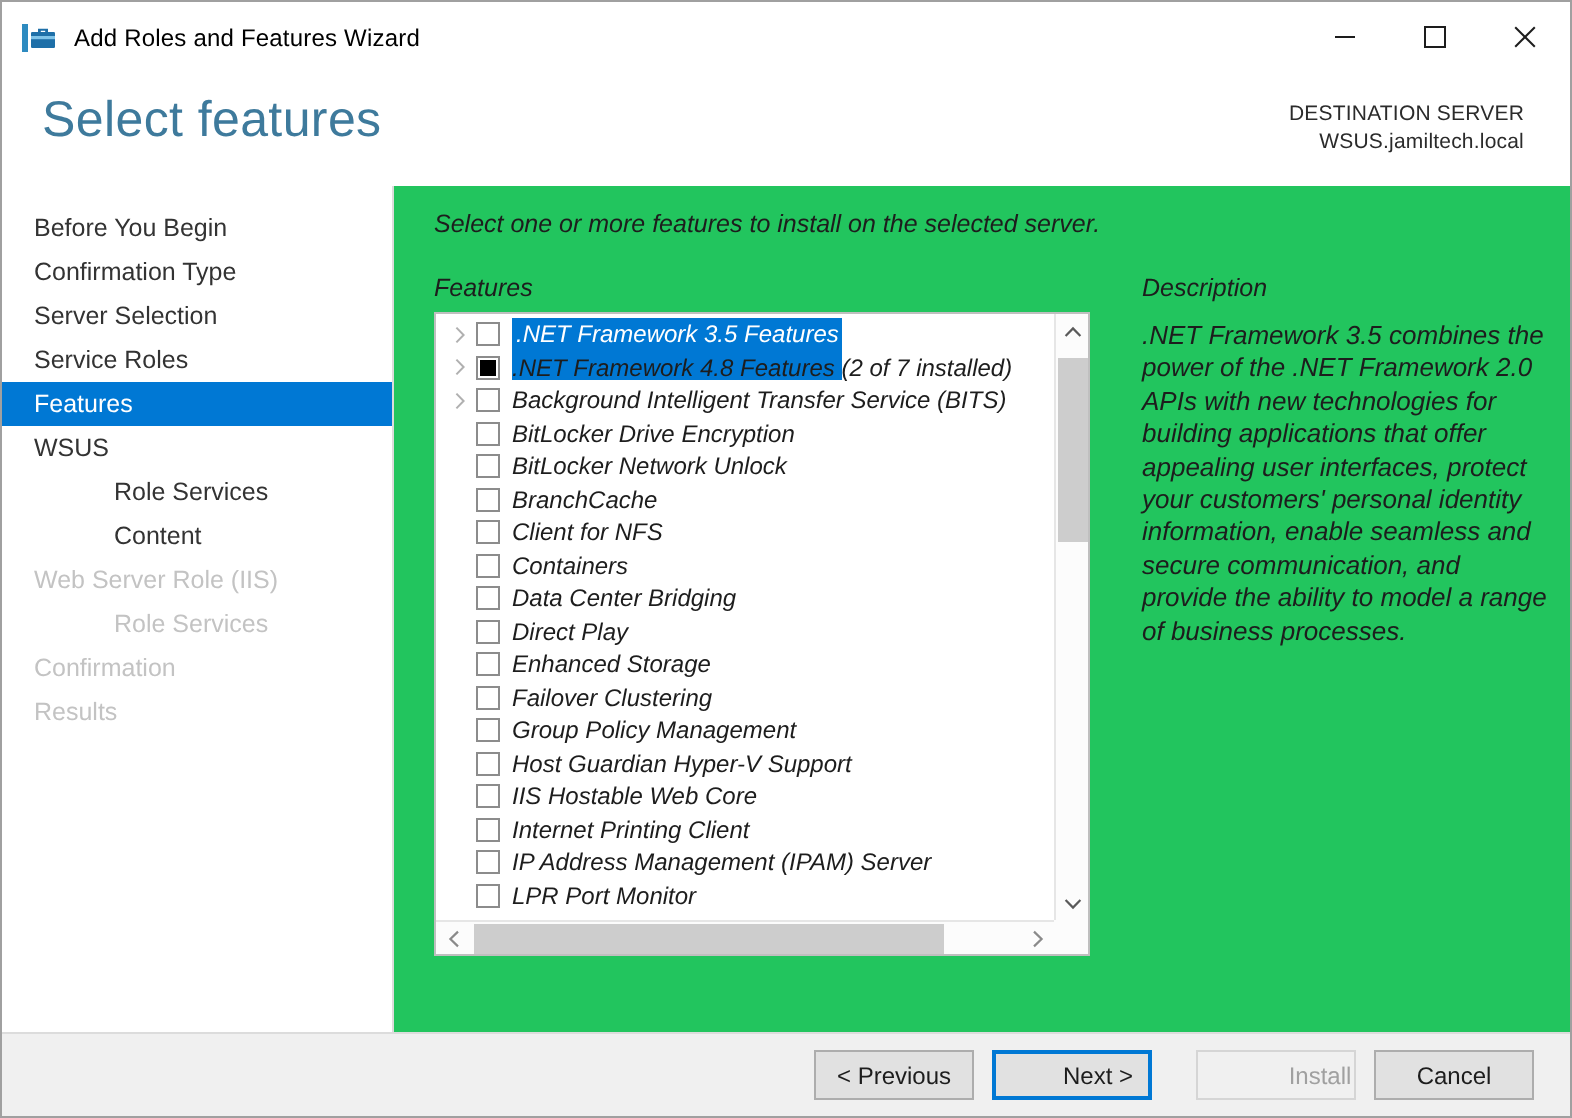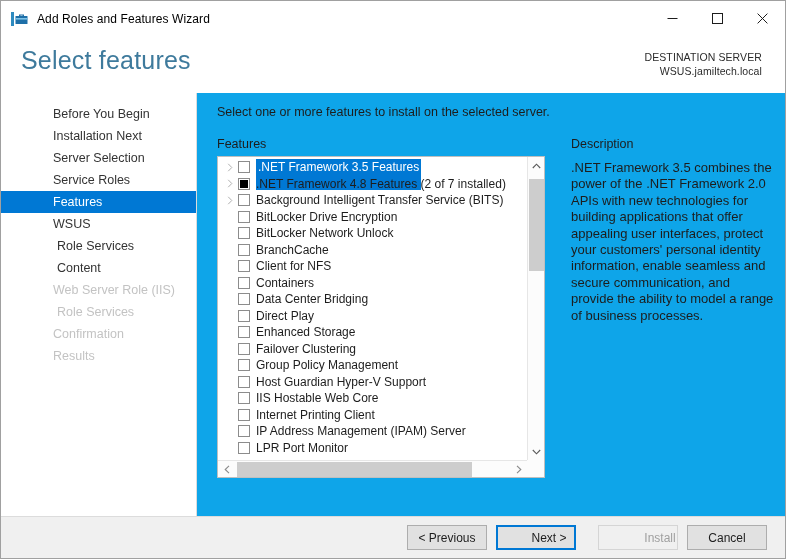--- a/index.html
+++ b/index.html
@@ -103,38 +103,39 @@
     min-width: 196px;
     background: #ffffff;
     padding-top: 10px;
     border-right: 1px solid #dcdcdc;
   }
   .nav-item {
     height: 22px;
     line-height: 22px;
     font-size: 12.5px;
     color: #333333;
-    padding-left: 52px;
+    padding-left: 16px;
     white-space: nowrap;
     overflow: hidden;
   }
   .nav-item.indent { padding-left: 56px; }
   .nav-item.selected {
     background: #0078d4;
     color: #ffffff;
   }
   .nav-item.disabled { color: #c3c3c3; }
 
   #content {
     flex: 1;
     position: relative;
-    background: #0ea5e9;
+    background: #22c55e;
     padding-left: 20px;
     padding-top: 12px;
     min-width: 0;
+    font-style: italic;
   }
   #instruction {
     font-size: 12.5px;
     color: #1d1d1d;
     margin-bottom: 18px;
   }
   #panes {
     display: flex;
     align-items: flex-start;
   }
@@ -338,21 +339,21 @@
     <div id="dest-block">
       <span id="dest-label">DESTINATION SERVER</span>
       <span id="dest-server">WSUS.jamiltech.local</span>
     </div>
   </div>
 
   <div id="body">
 
     <div id="sidebar">
         <div class="nav-item">Before You Begin</div>
-        <div class="nav-item">Installation Next</div>
+        <div class="nav-item">Confirmation Type</div>
         <div class="nav-item">Server Selection</div>
         <div class="nav-item">Service Roles</div>
         <div class="nav-item selected">Features</div>
         <div class="nav-item">WSUS</div>
         <div class="nav-item indent">Role Services</div>
         <div class="nav-item indent">Content</div>
         <div class="nav-item disabled">Web Server Role (IIS)</div>
         <div class="nav-item disabled indent">Role Services</div>
         <div class="nav-item disabled">Confirmation</div>
         <div class="nav-item disabled">Results</div>

